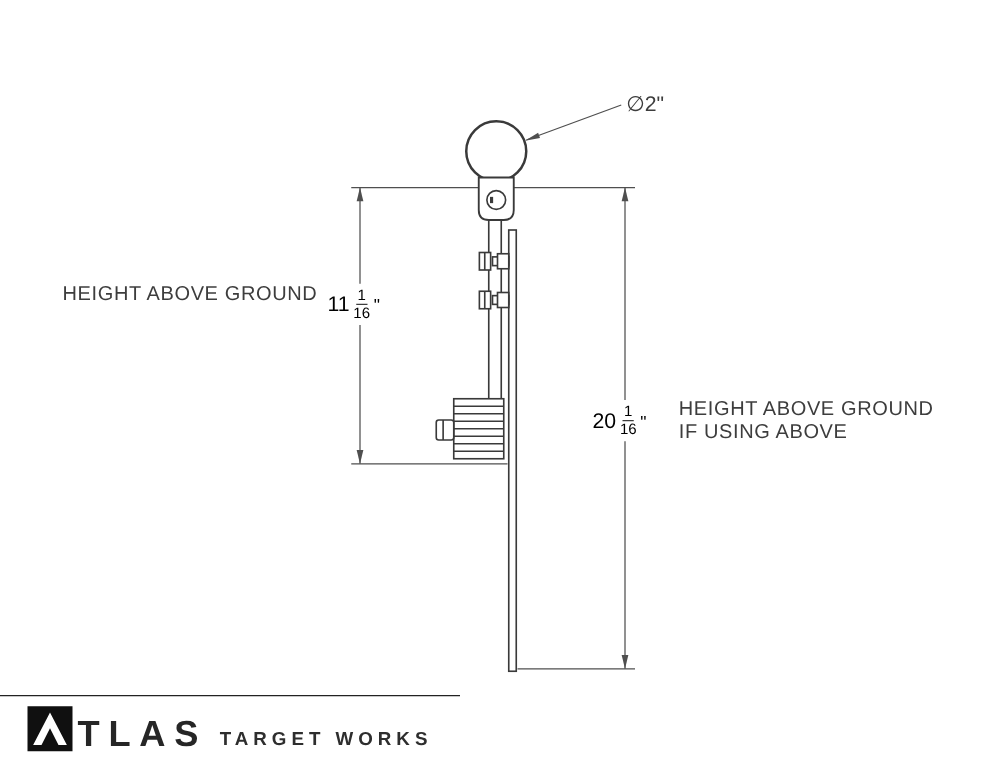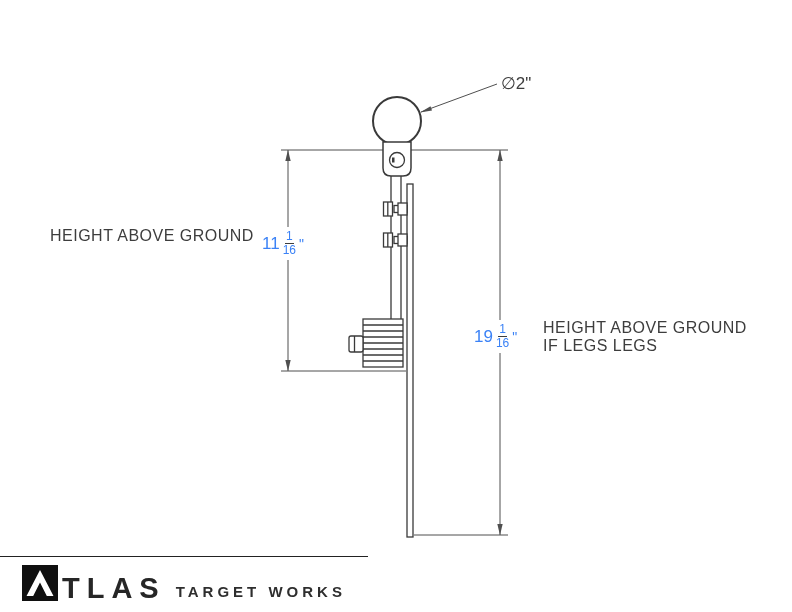--- a/index.html
+++ b/index.html
@@ -3,21 +3,21 @@
 <meta charset="utf-8">
 <style>
   * { margin:0; padding:0; box-sizing:border-box; }
   html,body { background:#ffffff; font-family:"Liberation Sans", sans-serif; }
   .canvas { position:relative; width:792px; height:612px; background:#fff; overflow:hidden; }
   .abs { position:absolute; }
 
   .note { font-size:16px; letter-spacing:0.5px; color:#3d3d3d; line-height:18px; white-space:nowrap; }
 
   .dim-label { position:absolute; display:flex; align-items:center; gap:3px;
-               background:#fff; padding:3px 3px; color:#3b82f6;justify-content:flex-end; }
+               background:#fff; padding:3px 3px; color:#000000;justify-content:flex-end; }
   .dim-whole { font-size:17px; line-height:17px; }
   .frac { display:flex; flex-direction:column; align-items:center; font-size:12px; line-height:13px; }
   .frac .num { border-bottom:1.2px solid #3d3d3d; padding:0 1px; }
   .dim-unit { font-size:14px; line-height:14px; }
 
   .dia-label { position:absolute; font-size:17px; color:#3d3d3d; white-space:nowrap; }
 
   .divider { position:absolute; left:0; top:556px; width:368px; border-top:1.5px solid #222; }
 
   .logo-row { position:absolute; left:22px; top:565px; height:36px; display:flex; align-items:flex-end; }
@@ -94,34 +94,34 @@
   </svg>
 
   <div class="dia-label" style="left:501px; top:73px;">∅2"</div>
 
   <div class="abs" style="left:50px; top:227px;">
     <div class="note">HEIGHT ABOVE GROUND</div>
   </div>
 
   <div class="abs" style="left:543px; top:319px;">
     <div class="note">HEIGHT ABOVE GROUND</div>
-    <div class="note">IF LEGS LEGS</div>
+    <div class="note">IF USING ABOVE</div>
   </div>
 
   <div class="dim-label" style="left:259px; top:227px;">
     <span class="dim-whole">11</span>
     <span class="frac">
       <span class="num">1</span>
       <span class="den">16</span>
     </span>
     <span class="dim-unit">"</span>
   </div>
 
   <div class="dim-label" style="left:471px; top:320px;">
-    <span class="dim-whole">19</span>
+    <span class="dim-whole">20</span>
     <span class="frac">
       <span class="num">1</span>
       <span class="den">16</span>
     </span>
     <span class="dim-unit">"</span>
   </div>
 
   <div class="divider"></div>
 
   <div class="logo-row">

